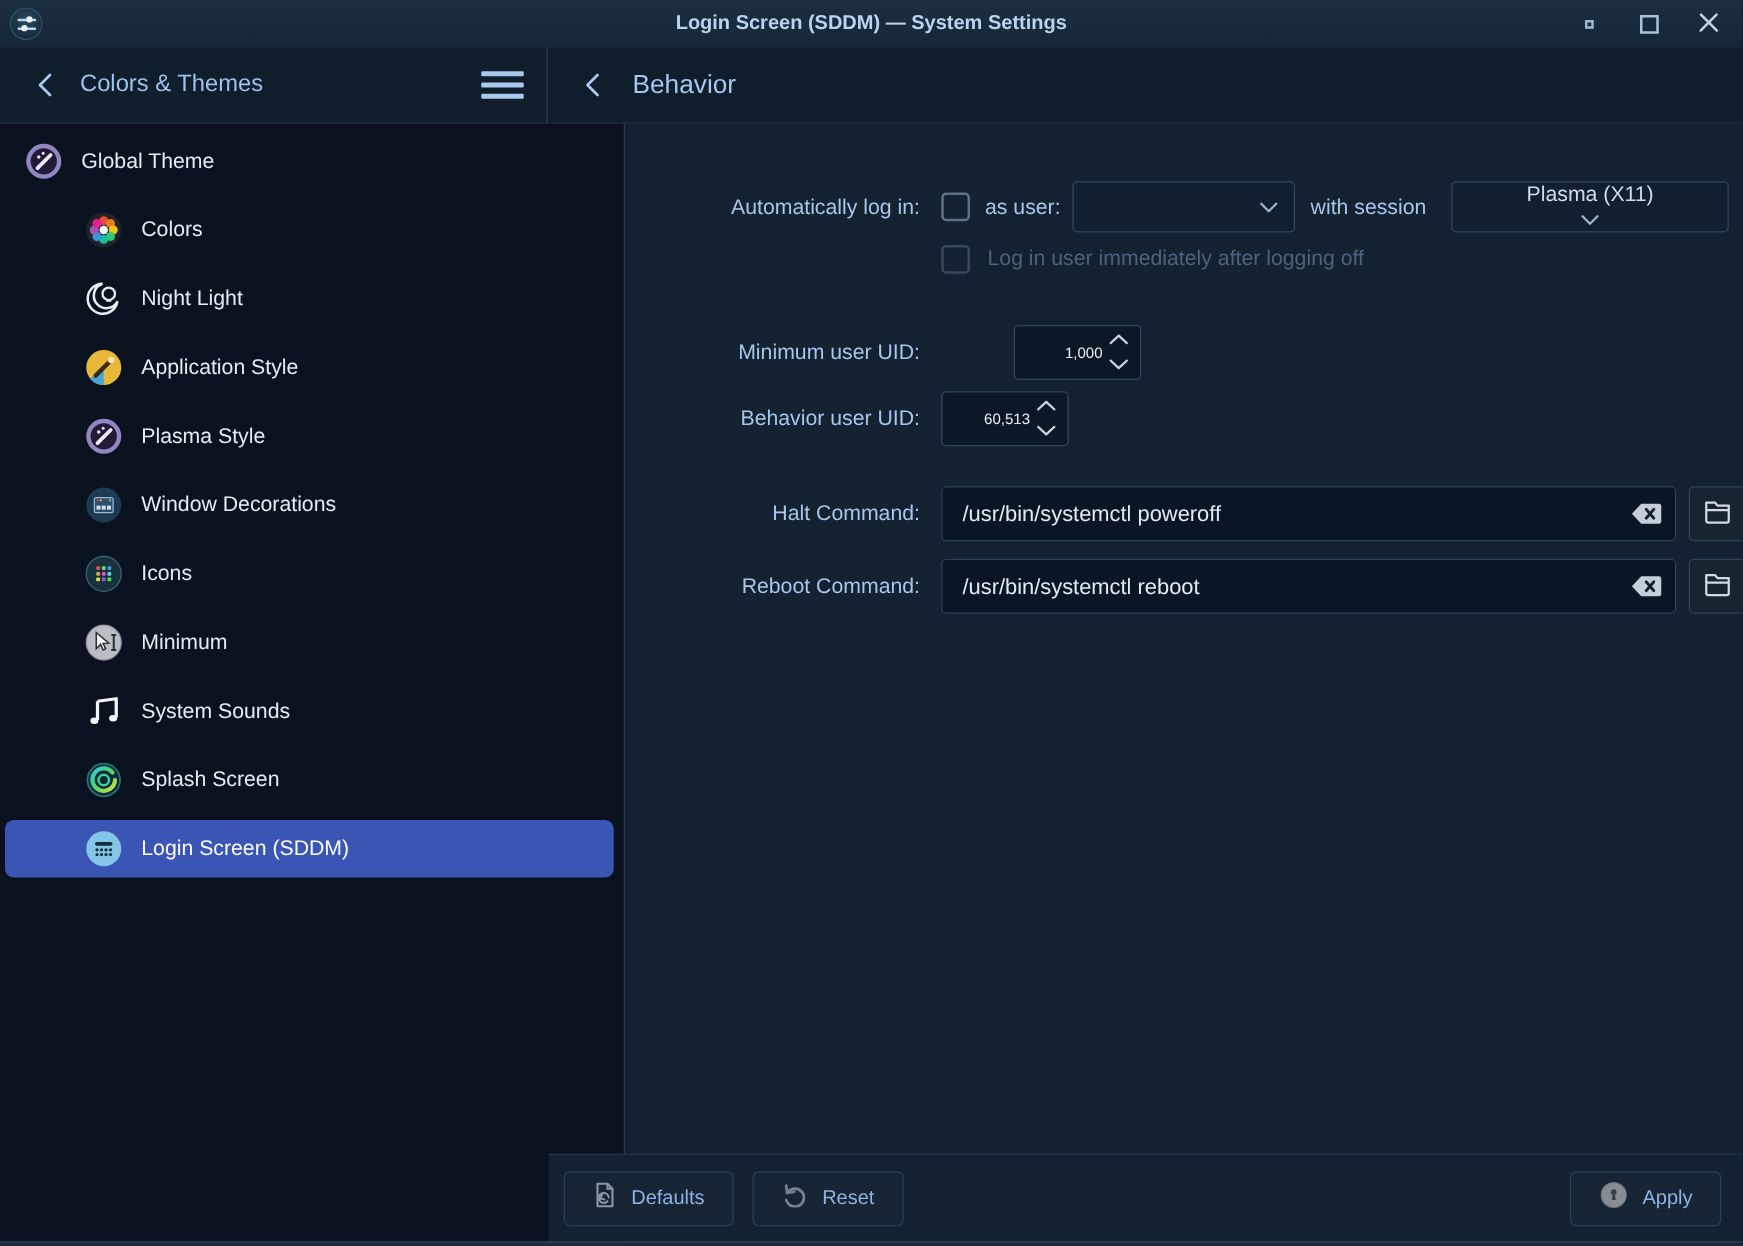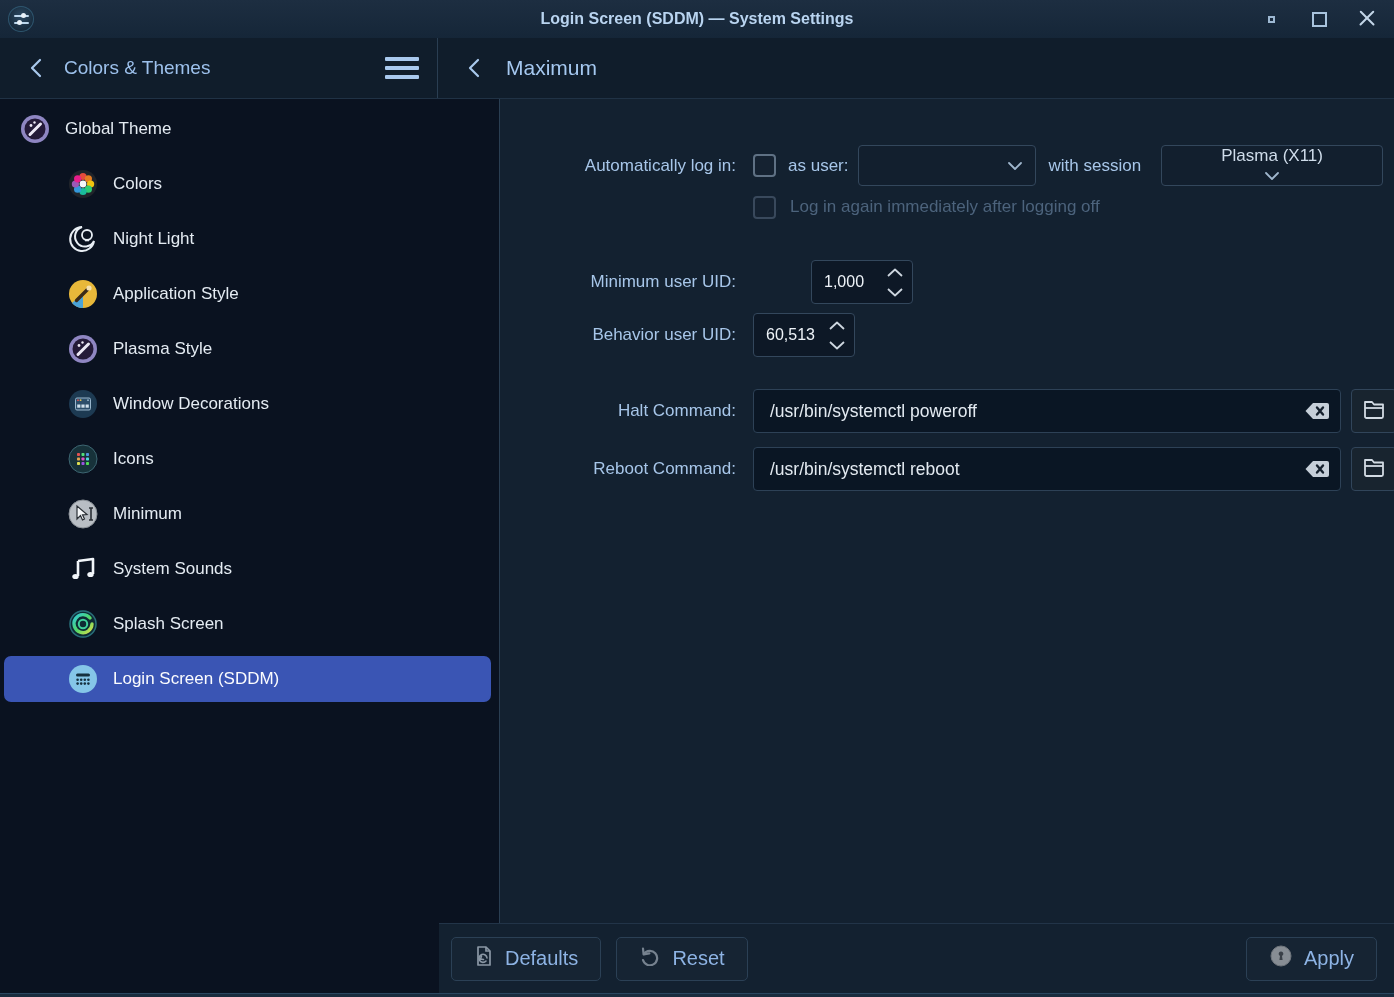--- a/index.html
+++ b/index.html
@@ -110,21 +110,21 @@
   }
   .combobox .combo-value { flex:1; }
   .combo-user { width:178px; }
   .combo-session { width:222px; margin-left:10px;flex-direction:column; }
   .combo-chevron { flex:0 0 auto; }
 
   .spinbox {
     width:102px; height:44px; background:#0d1826; border:1px solid #33475c;
     border-radius:4px; display:flex; align-items:center;
   }
-  .spin-value { flex:1; padding-left:12px; font-size:16px; color:#eef3f8; }
+  .spin-value { flex:1; padding-left:12px; font-size:12px; color:#eef3f8;text-align:right; }
   .spin-arrows { width:30px; display:flex; flex-direction:column; align-items:center; gap:2px; padding-right:4px; }
 
   .text-field {
     width:588px; height:44px; background:#0a1624; border:1px solid #2d4156;
     border-radius:4px; display:flex; align-items:center; padding:0 10px 0 0;
   }
   .text-field input {
     flex:1; background:transparent; border:none; outline:none;
     color:#e3eaf1; font-size:17.5px; font-family:"Liberation Sans",sans-serif;
     padding-left:16px;
@@ -144,21 +144,21 @@
 
   
   .footer {
     position:absolute; left:439px; right:0; bottom:4px; height:70px;
     background:#132130; border-top:1px solid #223448;
     display:flex; align-items:center;
   }
   .footer-btn {
     height:44px; border:1px solid #2b4055; border-radius:5px; background:rgba(255,255,255,0.015);
     display:flex; align-items:center; justify-content:center; gap:11px;
-    color:#8db3e4; font-size:20px; padding:0 22px;
+    color:#8db3e4; font-size:16px; padding:0 22px;
   }
   .btn-defaults { margin-left:12px; }
   .btn-reset { margin-left:15px; }
   .btn-apply { margin-left:auto; margin-right:17px; }
 
   .bottom-strip {
     position:absolute; left:0; right:0; bottom:0; height:4px;
     background:#1a2c3e; border-top:1px solid #2b4760;
   }
 </style>
@@ -197,21 +197,21 @@
         <span></span>
         <span></span>
       </span>
   </div>
   <div class="main-header">
     <span class="back-chevron">
       <svg width="22" height="22" viewBox="0 0 22 22">
           <polyline points="14,3 6,11 14,19" fill="none" stroke="#a9c9ee" stroke-width="2.2" stroke-linecap="round" stroke-linejoin="round"></polyline>
         </svg>
     </span>
-    <span class="main-header-title">Maximum</span>
+    <span class="main-header-title">Behavior</span>
   </div>
 </div>
 
 <div class="body-row">
 
   <div class="sidebar">
 
     <div class="side-item indent0">
       <span class="item-icon">
         <svg viewBox="0 0 30 30">
@@ -397,21 +397,21 @@
           <span class="combo-chevron">
             <svg width="16" height="10" viewBox="0 0 16 10">
                 <polyline points="2,2 8,8 14,2" fill="none" stroke="#9fb6cd" stroke-width="1.8" stroke-linecap="round" stroke-linejoin="round"></polyline>
               </svg>
           </span>
         </div>
       </div>
 
       <div class="row-relogin">
         <span class="checkbox disabled"></span>
-        <span class="disabled-label">Log in again immediately after logging off</span>
+        <span class="disabled-label">Log in user immediately after logging off</span>
       </div>
 
       <div class="form-row row-minuid">
         <span class="form-label">Minimum user UID:</span>
         <span class="gap14"></span>
         <div class="spinbox">
           <span class="spin-value">1,000</span>
           <span class="spin-arrows">
             <span><svg width="18" height="9" viewBox="0 0 18 9">
                   <polyline points="2,8 9,1.5 16,8" fill="none" stroke="#cdd6df" stroke-width="1.8" stroke-linejoin="round"></polyline>

